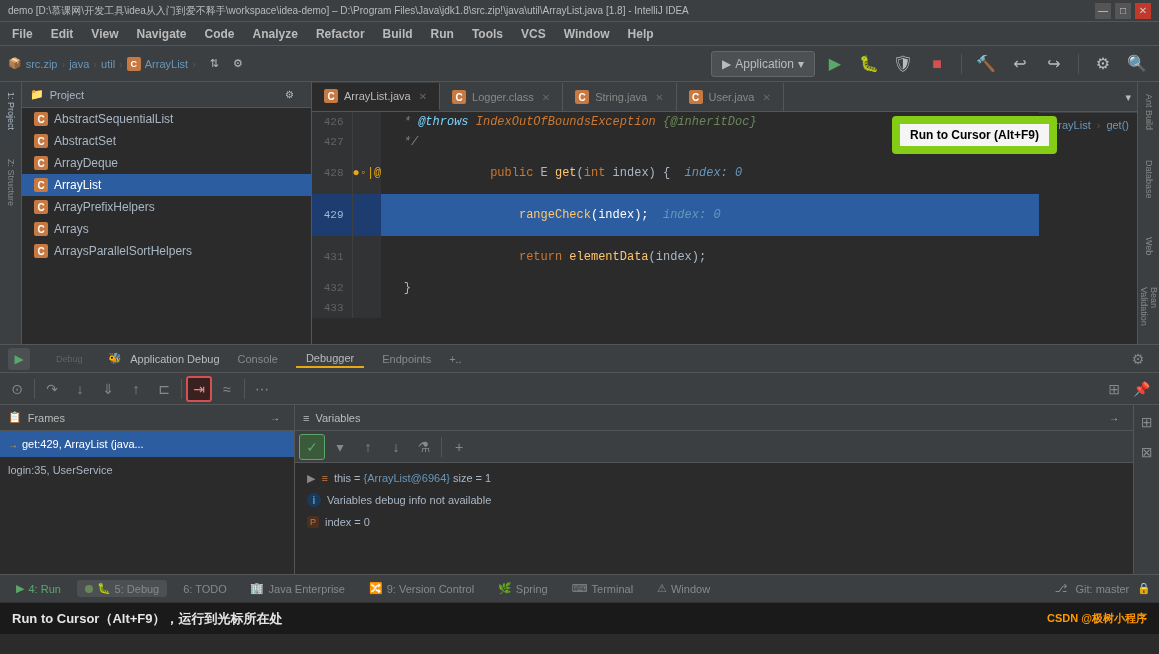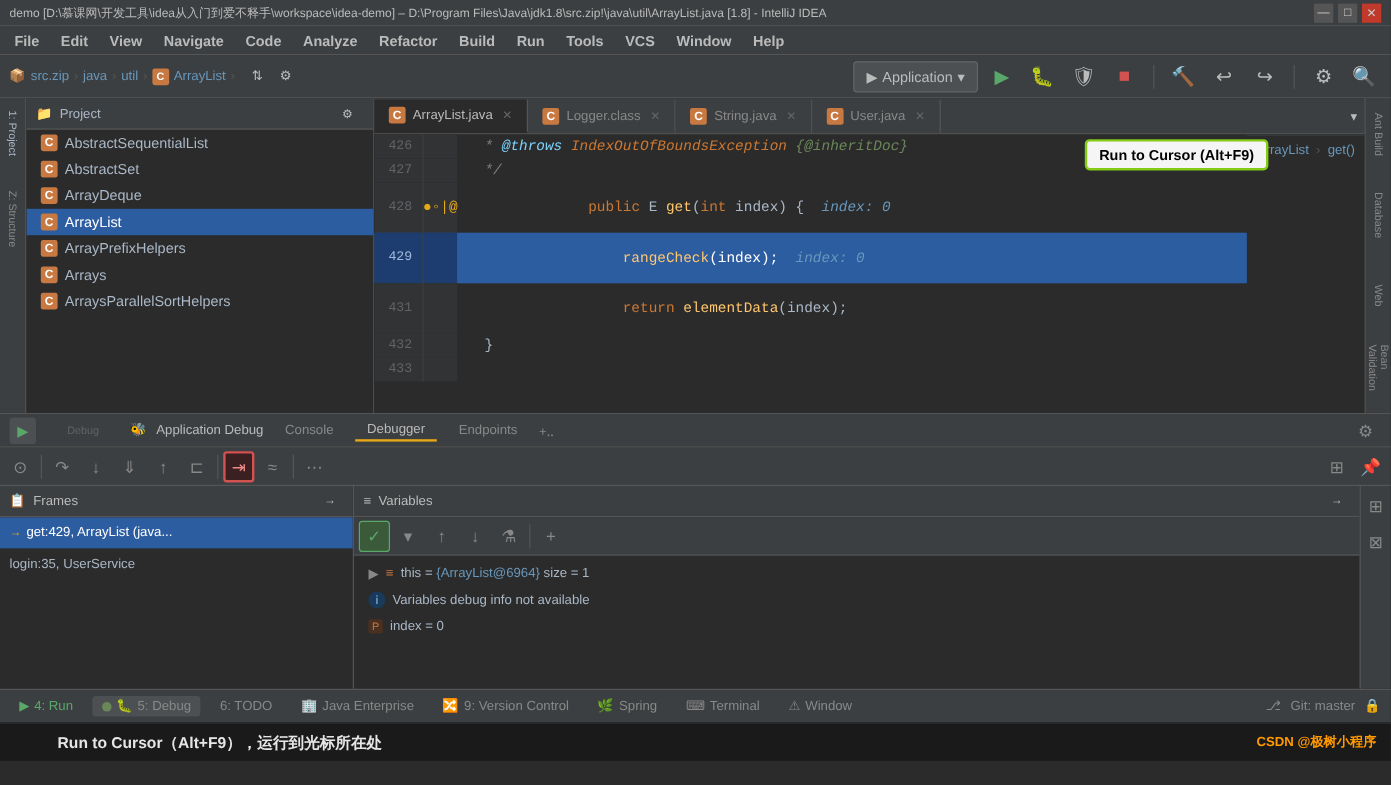--- a/index.html
+++ b/index.html
@@ -277,21 +277,21 @@
       color: #6897bb;
     }
     .bc-sep { color: #555; }
 
     
     .run-to-cursor-tooltip {
       position: absolute;
       top: 4px;
       right: 80px;
       background: #f5f5f5;
-      border: 2px solid #84cc16;
+      border: 8px solid #84cc16;
       border-radius: 4px;
       padding: 4px 10px;
       color: #000;
       font-size: 12px;
       font-weight: bold;
       z-index: 100;
       white-space: nowrap;
     }
 
     
@@ -830,15 +830,15 @@
     <span>Window</span>
   </div>
   <div style="margin-left:auto; display:flex; gap:8px; align-items:center;">
     <span style="color:#888;">⎇</span>
     <span style="color:#888;">Git: master</span>
     <span style="color:#888;">🔒</span>
   </div>
 </div>
 
 <div id="bottombar">
-  <span style="color:#e6e6e6;margin-left:36px;">Run to Cursor（Alt+F9），运行到光标所在处</span>
+  <span style="color:#e6e6e6;">Run to Cursor（Alt+F9），运行到光标所在处</span>
   <span class="bottom-right">CSDN @极树小程序</span>
 </div>
 
 </body></html>

